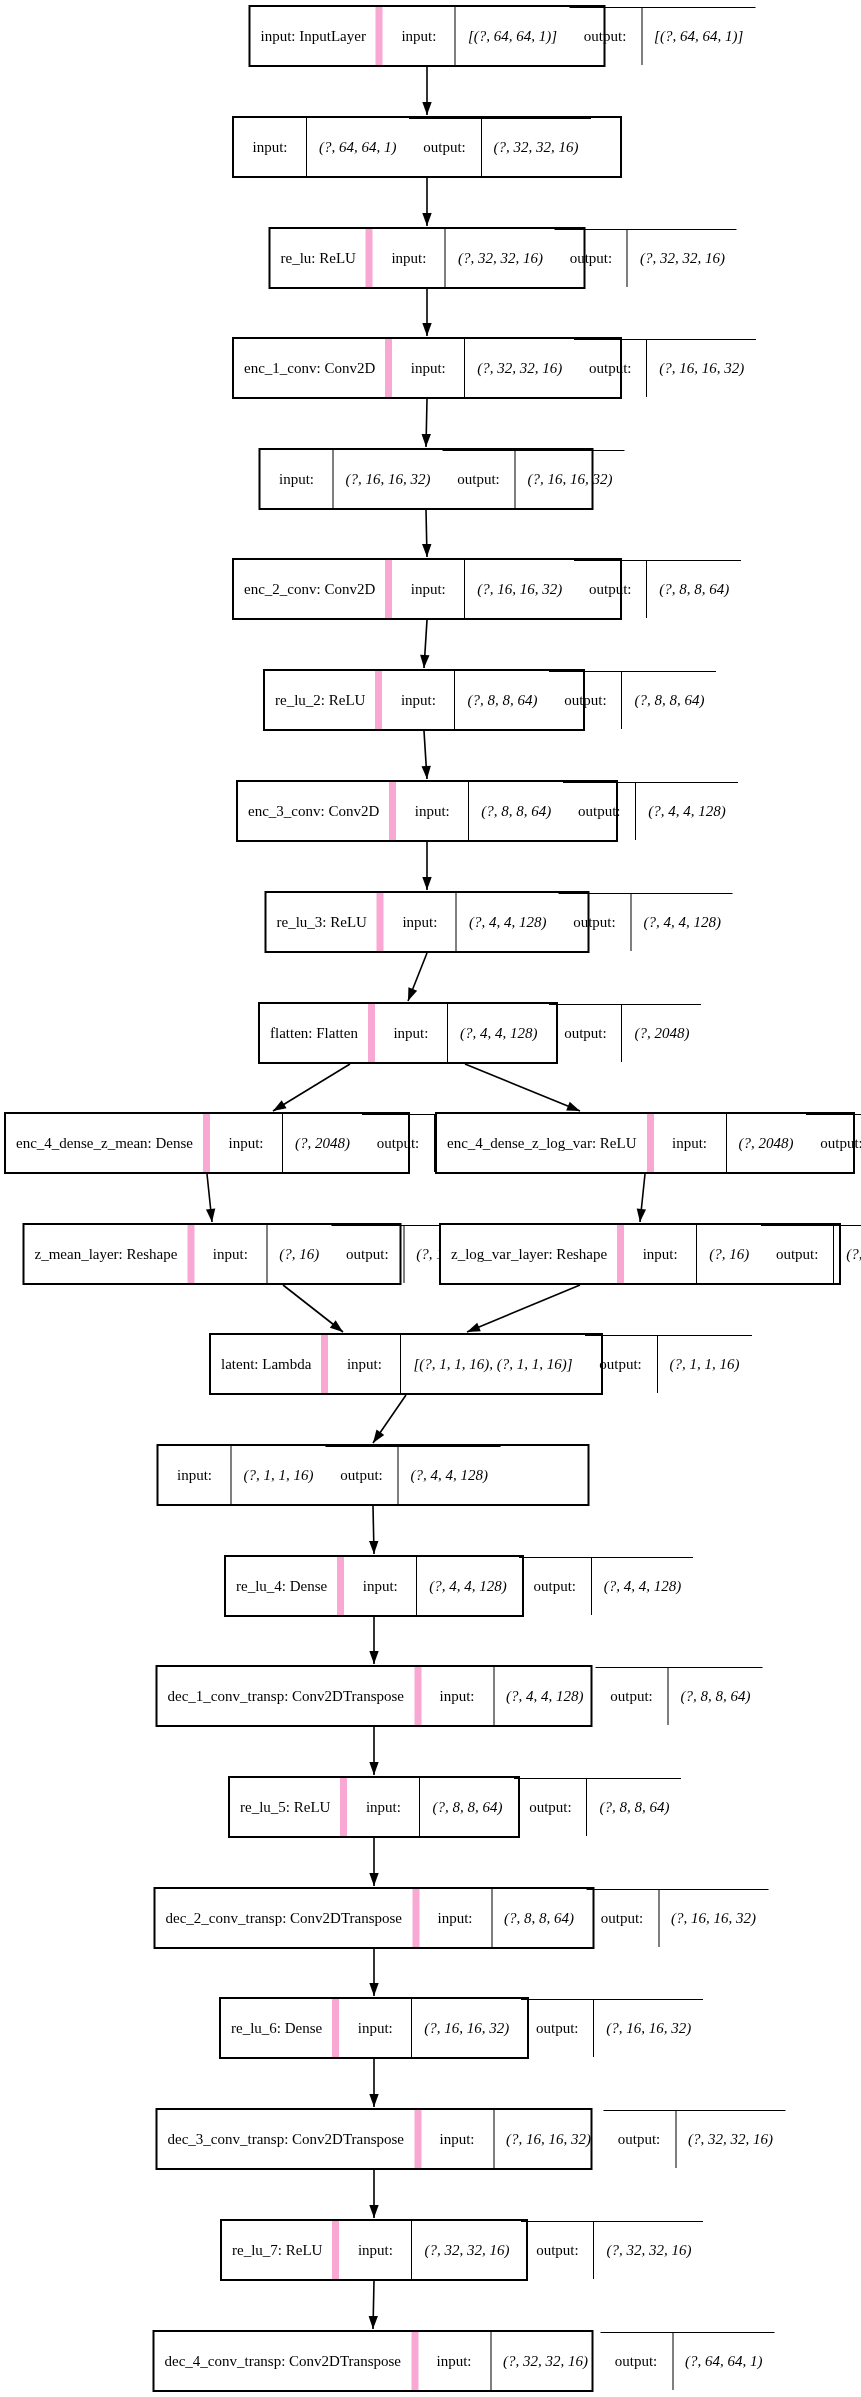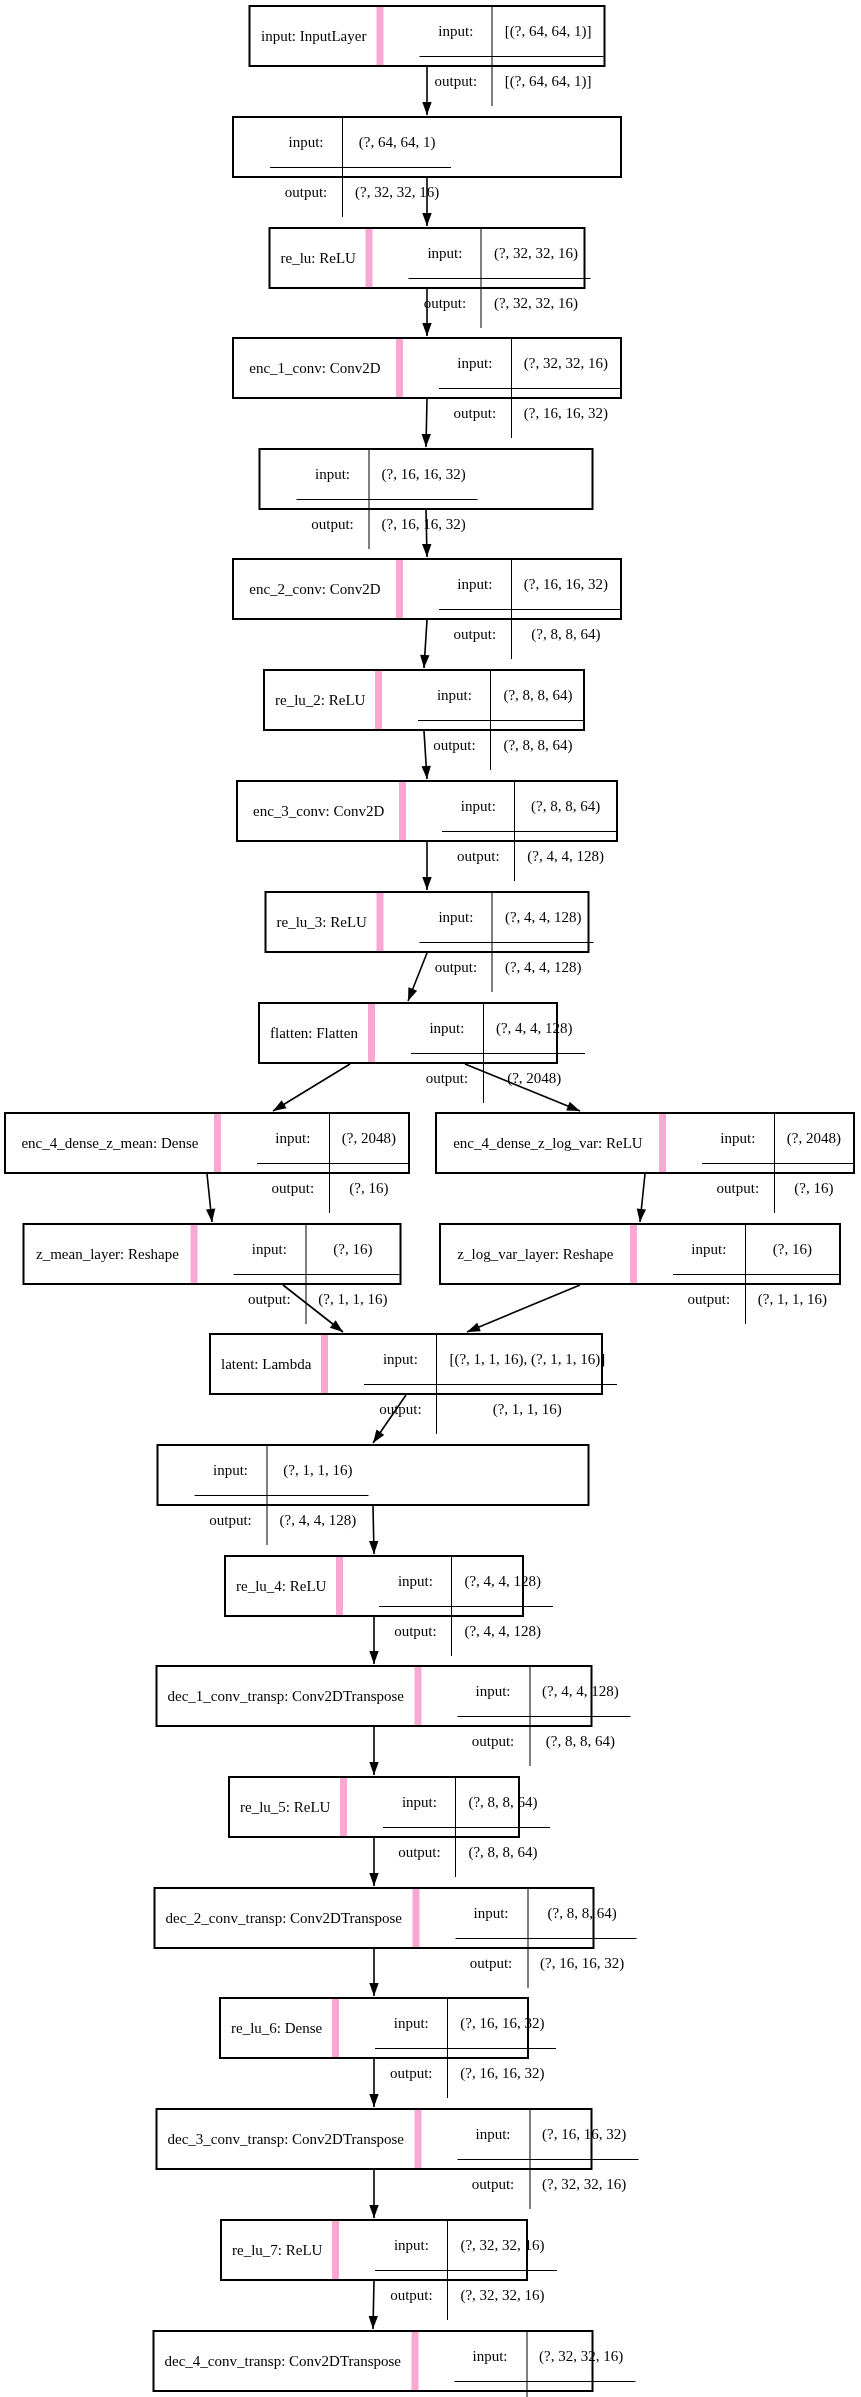--- a/index.html
+++ b/index.html
@@ -38,23 +38,22 @@
   .node .name {
     flex: 1;
     display: flex;
     align-items: center;
     justify-content: center;
     padding: 0 10px;
     border-right: 7px solid #f9a8d4;
   }
   .node .io {
     display: flex;
-    flex-direction: column;
+    flex-direction: row;
     flex: none;
-    margin-left: 36px;
   }
   .node .row {
     flex: 1;
     display: flex;
     align-items: stretch;
   }
   .node .row.out {
     border-top: 1px solid #000000;
   }
   .node .k {
@@ -64,20 +63,21 @@
     justify-content: center;
     border-right: 1px solid #000000;
     flex: none;
   }
   .node .v {
     flex: 1;
     display: flex;
     align-items: center;
     justify-content: center;
     padding: 16px 12px;
+    font-style: italic;
   }
   .edge-line {
     stroke: #000000;
     stroke-width: 1.6;
     fill: none;
   }
 </style>
 </head>
 <body>
 
@@ -313,21 +313,21 @@
           <div class="k">input:</div>
           <div class="v">(?, 1, 1, 16)</div>
         </div>
         <div class="row out">
           <div class="k">output:</div>
           <div class="v">(?, 4, 4, 128)</div>
         </div>
       </div>
     </div>
     <div class="node" style="left: 374px; top: 1555px; width: 300px;">
-      <div class="name">re_lu_4: ReLU</div>
+      <div class="name">re_lu_4: Dense</div>
       <div class="io">
         <div class="row">
           <div class="k">input:</div>
           <div class="v">(?, 4, 4, 128)</div>
         </div>
         <div class="row out">
           <div class="k">output:</div>
           <div class="v">(?, 4, 4, 128)</div>
         </div>
       </div>

